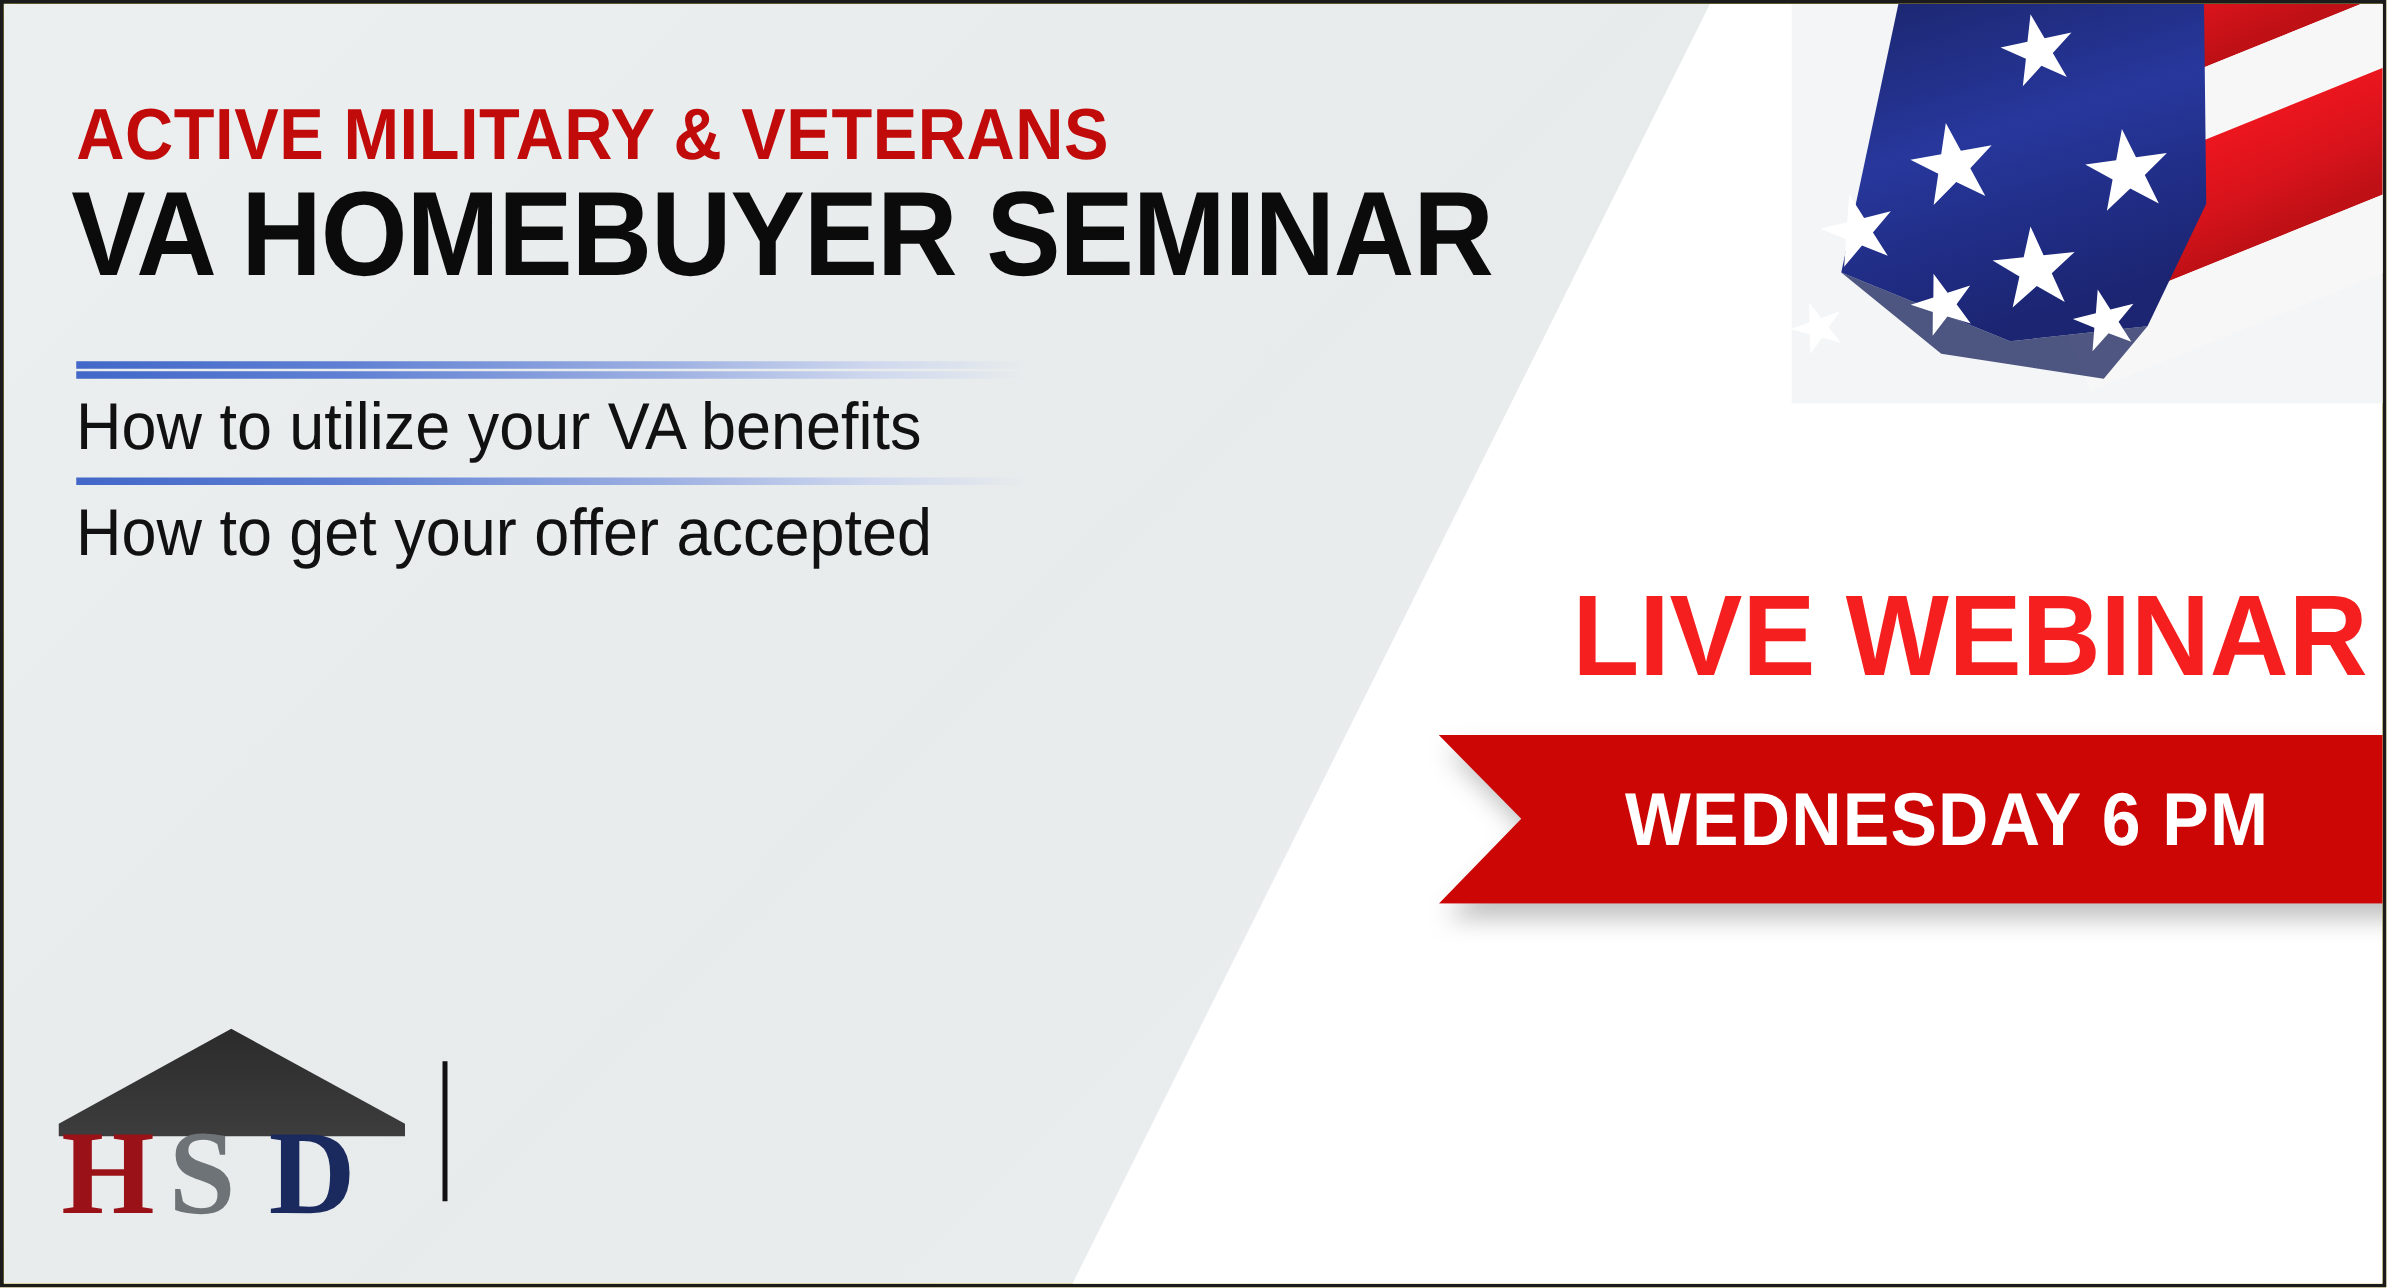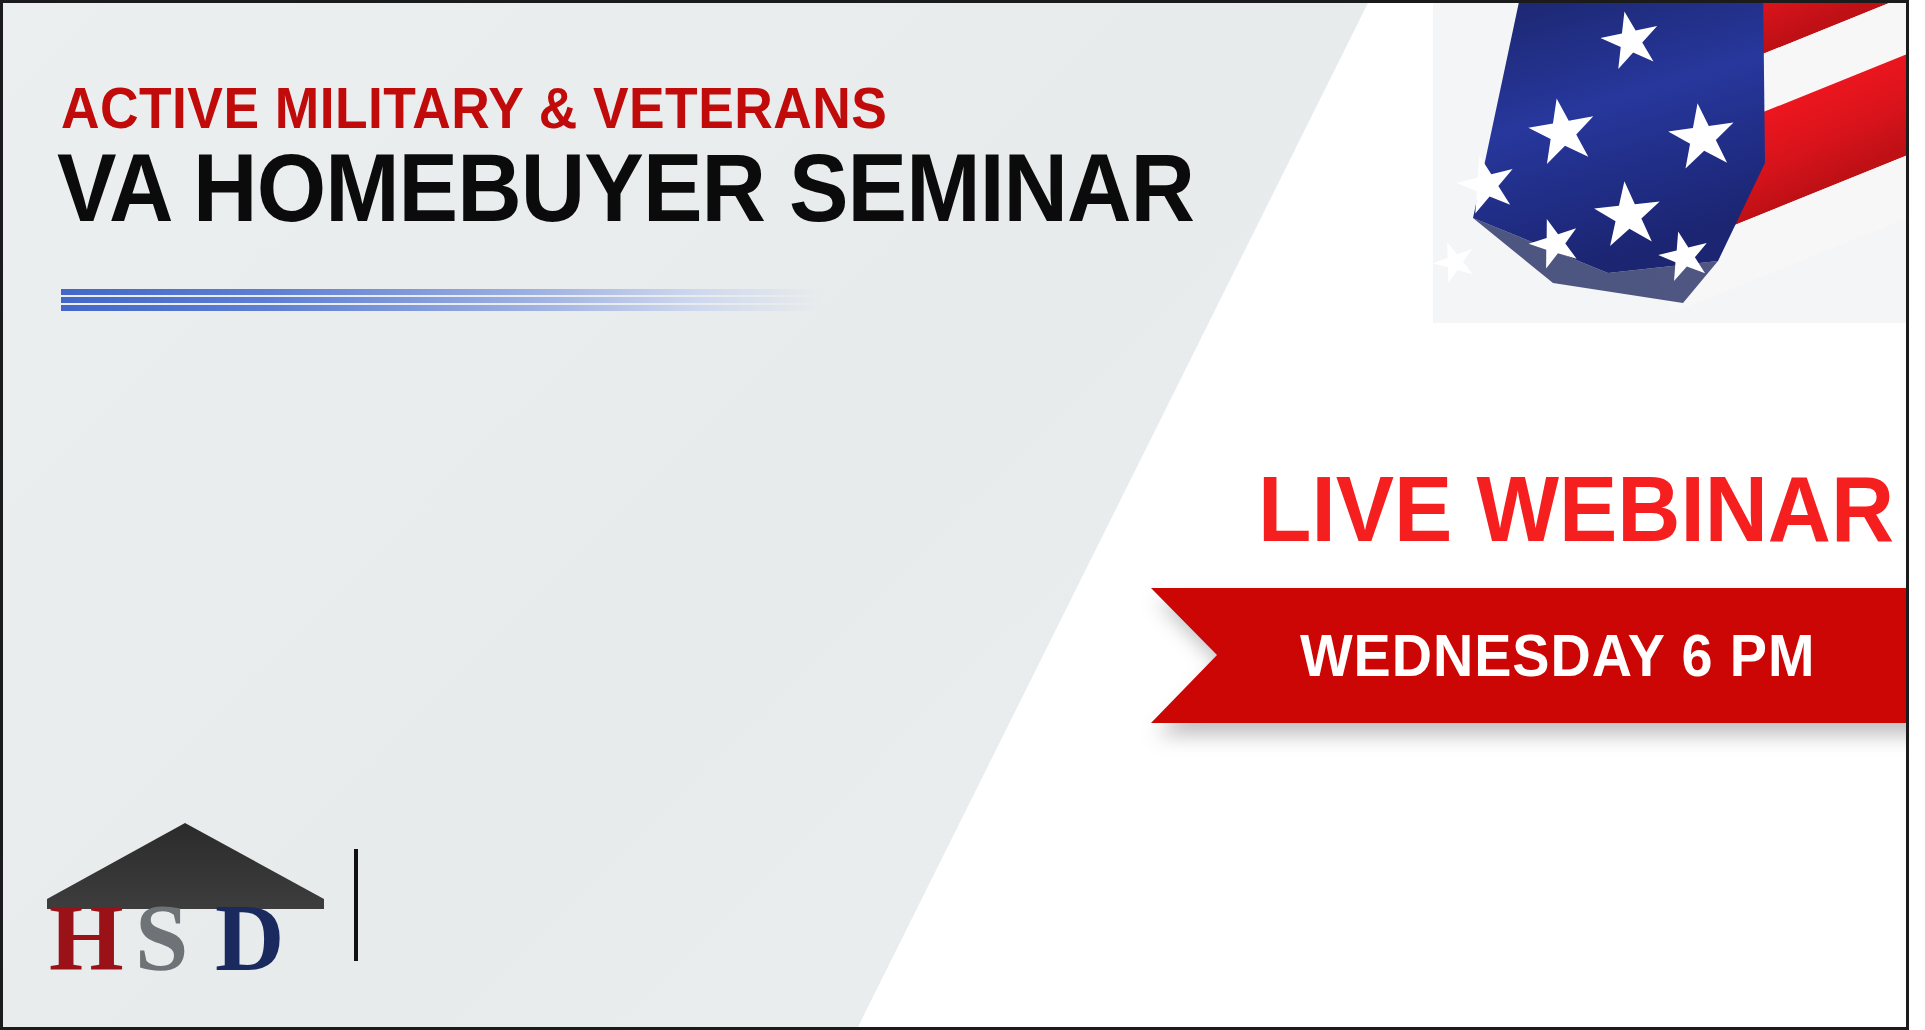--- a/index.html
+++ b/index.html
@@ -237,22 +237,28 @@
     <div class="eyebrow">ACTIVE MILITARY &amp; VETERANS</div>
 
     <div class="headline">VA HOMEBUYER SEMINAR</div>
 
     <div class="bullets">
 
       <div class="bullet-rule"></div>
 
       <div class="bullet-rule"></div>
 
+      <div class="bullet-row">
+        <div class="bullet-text">How to utilize your VA benefits</div>
+      </div>
       <div class="bullet-rule"></div>
 
+      <div class="bullet-row">
+        <div class="bullet-text">How to get your offer accepted</div>
+      </div>
 
     </div>
   </div>
 
   <div class="logos">
 
     <div class="logo-hsd">
       <svg viewBox="0 0 285 160" aria-hidden="true">
         <defs>
           <linearGradient id="roofGrad" x1="0" y1="0" x2="0" y2="1">

